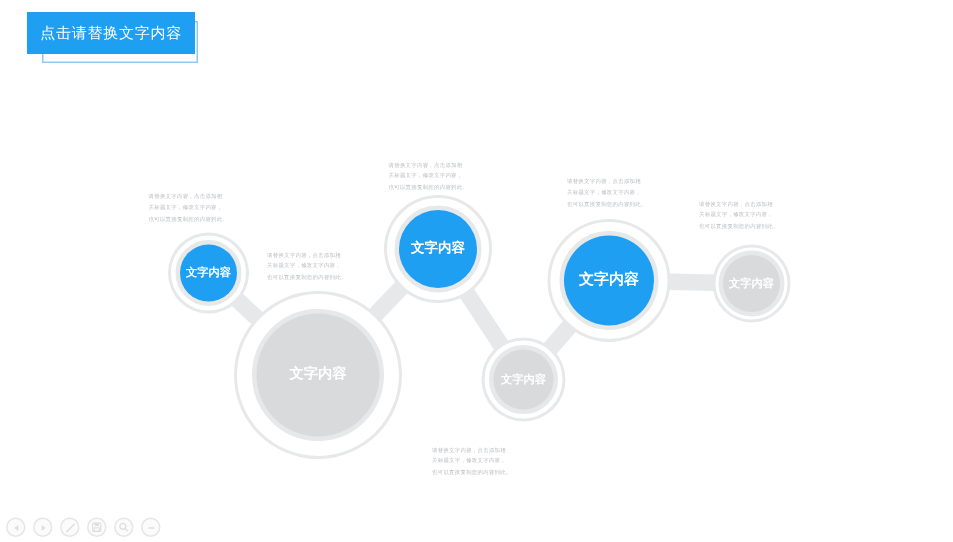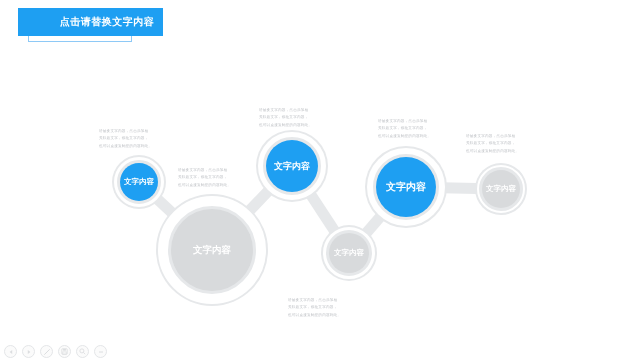--- a/index.html
+++ b/index.html
@@ -20,22 +20,21 @@
   .title-outline{
     position:absolute;left:28px;top:14px;width:104px;height:28px;
     border:1px solid #8ec9f6;background:transparent;
     box-sizing:border-box;
   }
   .title-box{
     position:absolute;left:18px;top:8px;width:112px;height:28px;
     background:#1e9ff2;color:#ffffff;
     display:flex;align-items:center;justify-content:center;
     font-size:10px;letter-spacing:.5px;white-space:nowrap;
-    font-weight:700;
-    padding-left:33px;
+    font-weight:400;
   }
 
   
   #diagram{position:absolute;left:0;top:0;width:635px;height:361px;}
   #diagram svg{position:absolute;left:0;top:0;}
 
   
   .node-label{
     position:absolute;
     display:flex;align-items:center;justify-content:center;

